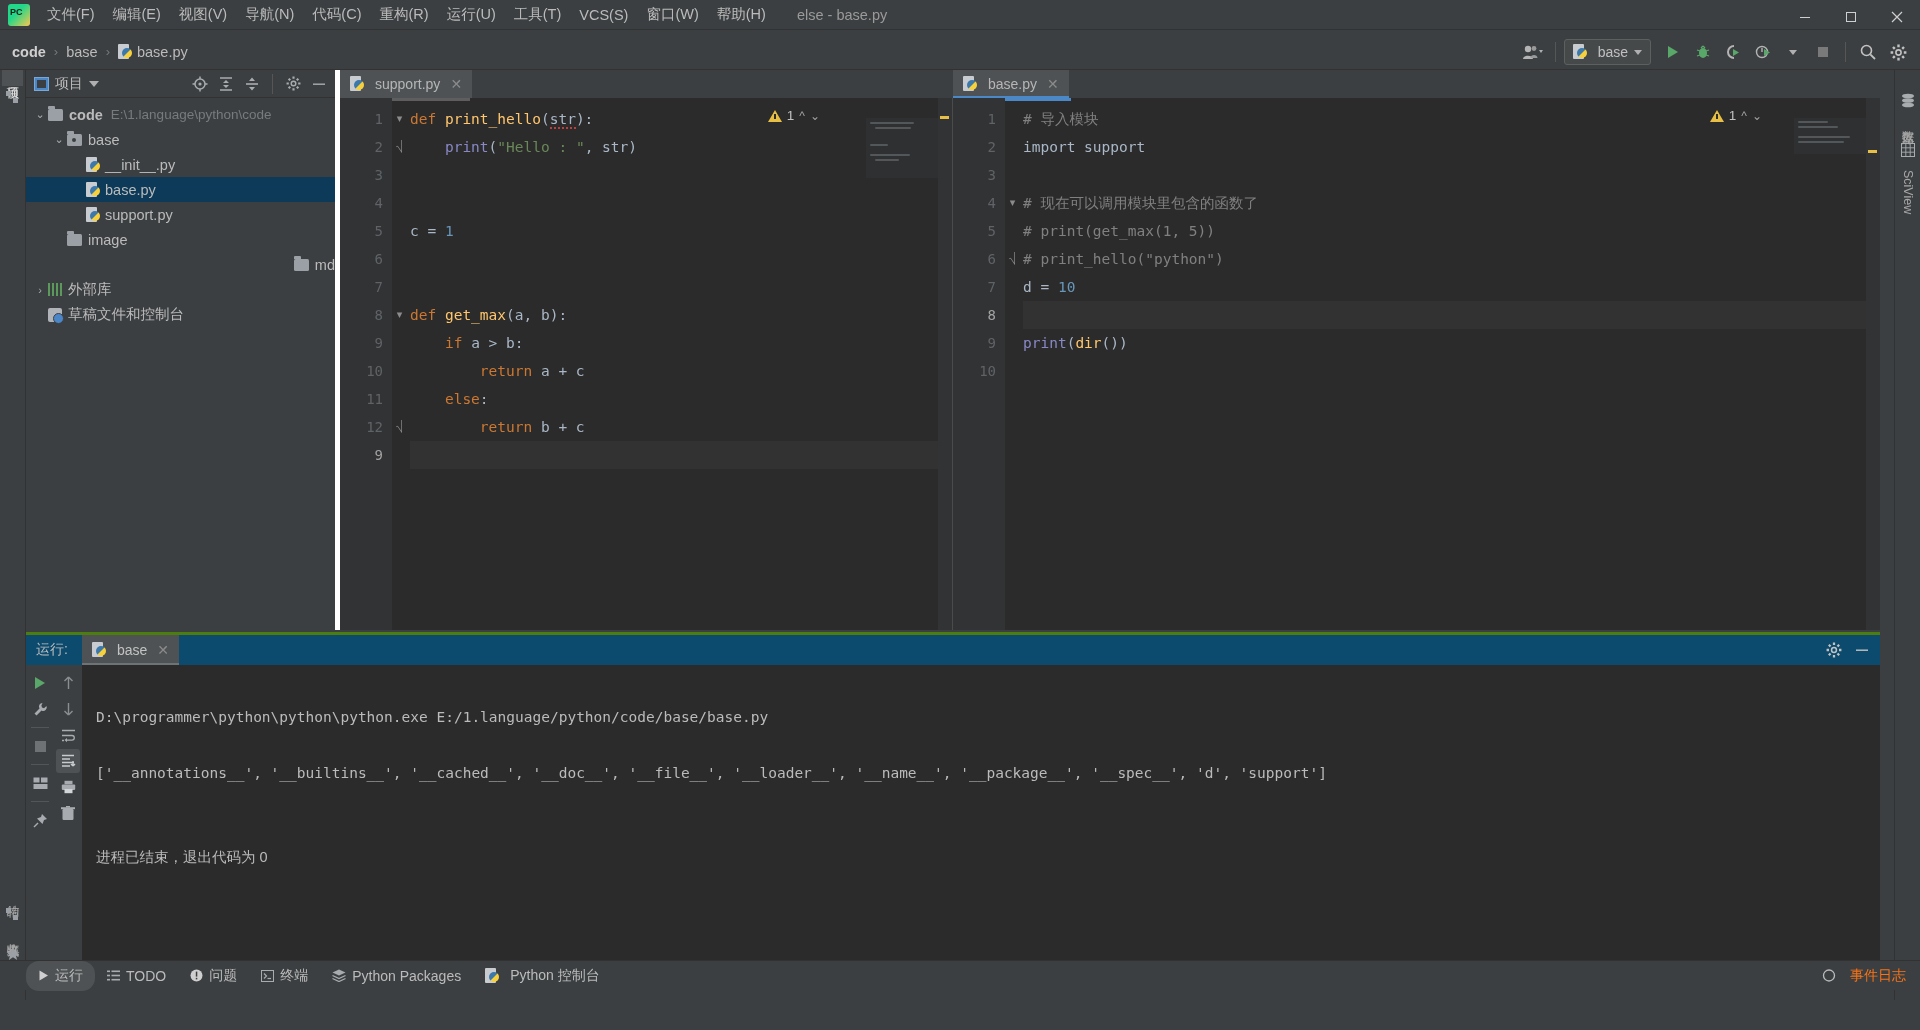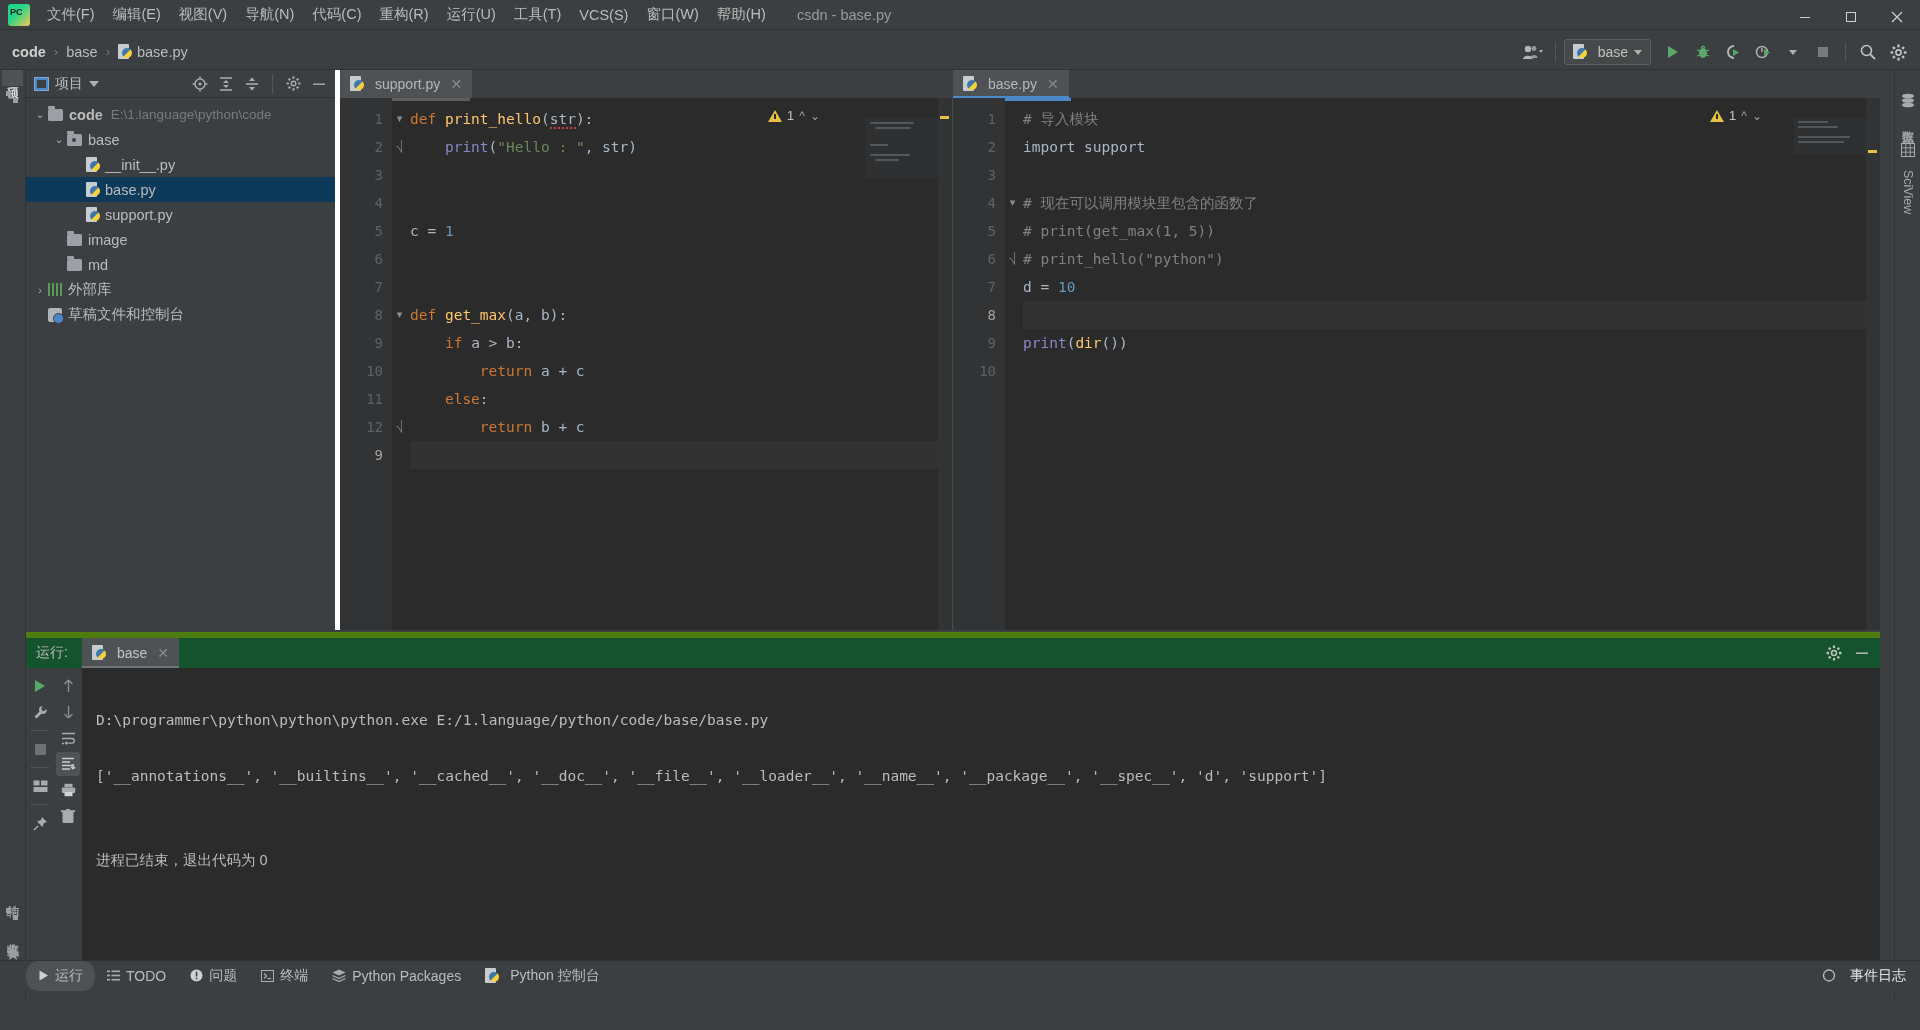--- a/index.html
+++ b/index.html
@@ -227,21 +227,21 @@
 
   .minimap {
     position: absolute; top: 0; width: 72px; height: 100%;
     background: #2f3133; opacity: 0.85;
   }
   .mm-line { position: absolute; height: 2px; background: #5a5f63; border-radius: 1px; }
 
   
   .console-panel {
     position: absolute; left: 26px; top: 632px; width: 1854px; height: 358px;
-    background: #14532d; border-top: 6px solid #4d7c0f;
+    background: #0c4a6e; border-top: 3px solid #4d7c0f;
   }
   .console-header {
     height: 30px; display: flex; align-items: center; padding-left: 10px;
     position: relative;
   }
   .console-header .title { font-size: 14px; color: #bbbbbb; margin-right: 14px; }
   .rtab {
     display: flex; align-items: center; gap: 6px; height: 30px; padding: 0 10px;
     background: #4e5254; font-size: 14px; color: #c3c3c3; position: relative;
   }
@@ -291,21 +291,21 @@
     background: #3c3f41; border-top: 1px solid #323232;
     display: flex; align-items: center; padding-left: 26px;
   }
   .bb-item {
     display: flex; align-items: center; gap: 6px; height: 30px; padding: 0 12px;
     font-size: 14px; color: #bbbbbb; border-radius: 13px;
   }
   .bb-item.active { background: #4e5254; }
   .bb-right {
     position: absolute; right: 14px; display: flex; align-items: center; gap: 14px;
-    font-size: 14px; color: #e5e5e5;
+    font-size: 14px; color: #f97316;
   }
 
   .statusbar {
     position: absolute; left: 0; bottom: 0; width: 1920px; height: 40px;
     background: #3c3f41; display: flex; align-items: center; padding-left: 8px;
   }
   .sb-right {
     position: absolute; right: 16px; display: flex; align-items: center; gap: 18px;
     font-size: 14px; color: #9b9b9b;
   }
@@ -327,21 +327,21 @@
     <div class="menu-item">编辑(E)</div>
     <div class="menu-item">视图(V)</div>
     <div class="menu-item">导航(N)</div>
     <div class="menu-item">代码(C)</div>
     <div class="menu-item">重构(R)</div>
     <div class="menu-item">运行(U)</div>
     <div class="menu-item">工具(T)</div>
     <div class="menu-item">VCS(S)</div>
     <div class="menu-item">窗口(W)</div>
     <div class="menu-item">帮助(H)</div>
-    <div class="window-title">csdn - base.py</div>
+    <div class="window-title">else - base.py</div>
     <div class="win-controls">
       <div class="win-btn">
         <svg width="12" height="12" viewBox="0 0 12 12">
             <rect x="1" y="6" width="10" height="1" fill="#cfcfcf"></rect>
           </svg>
       </div>
       <div class="win-btn">
         <svg width="12" height="12" viewBox="0 0 12 12">
             <rect x="1.5" y="1.5" width="9" height="9" fill="none" stroke="#cfcfcf" stroke-width="1"></rect>
           </svg>
@@ -532,21 +532,21 @@
         <div class="tree-row" style="padding-left: 44px;">
           <span class="twisty"></span>
           <span class="py-icon"></span>
           <span class="tree-label">support.py</span>
         </div>
         <div class="tree-row" style="padding-left: 25px;">
           <span class="twisty"></span>
           <span class="folder-ico"></span>
           <span class="tree-label">image</span>
         </div>
-        <div class="tree-row" style="padding-left: 25px;">
+        <div class="tree-row" style="padding-left: 25px; justify-content: flex-end;">
           <span class="twisty"></span>
           <span class="folder-ico"></span>
           <span class="tree-label">md</span>
         </div>
         <div class="tree-row" style="padding-left: 6px;">
           <span class="twisty">›</span>
           <span class="lib-ico"></span>
           <span class="tree-label">外部库</span>
         </div>
         <div class="tree-row" style="padding-left: 6px;">

